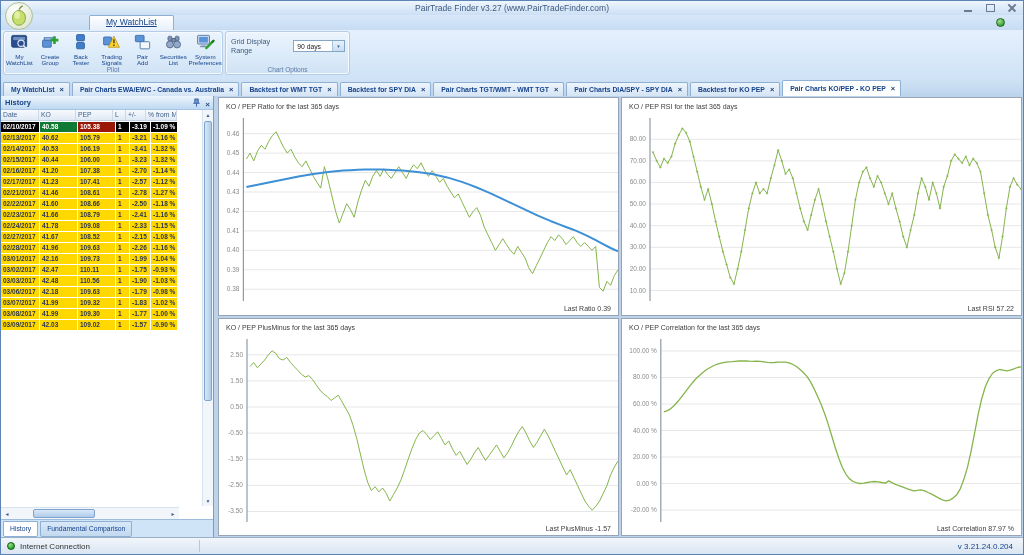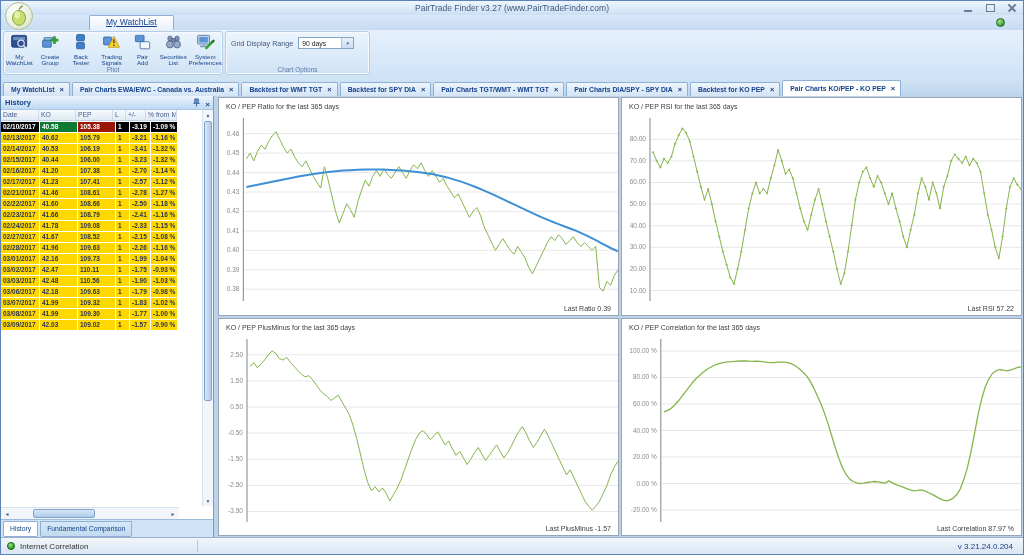--- a/index.html
+++ b/index.html
@@ -17,21 +17,21 @@
   .glyph-close-a,.glyph-close-b{position:absolute;left:1px;top:4px;width:10px;height:1.6px;background:#6b7c92;}
   .glyph-close-a{transform:rotate(45deg);} .glyph-close-b{transform:rotate(-45deg);}
 
   
   .ribbon-tabrow{position:absolute;top:14px;left:0;right:0;height:15px;background:linear-gradient(#d9e8fa,#c6dbf3);}
   .ribbon-tab{position:absolute;left:88px;bottom:0;height:14px;padding:0 16px;background:linear-gradient(#ffffff,#e7f0fb);border:1px solid #8fb0d5;border-bottom:none;border-radius:2px 2px 0 0;font-size:8.5px;color:#15428b;line-height:13px;text-decoration:underline;}
   .help-orb{position:absolute;right:18px;top:3px;width:9px;height:9px;border-radius:50%;background:radial-gradient(circle at 35% 30%,#a8e08a,#3da03d 70%,#1d7a1d);border:1px solid #1a6b1a;box-sizing:border-box;}
   .ribbon-body{position:absolute;top:29px;left:0;right:0;height:48px;background:linear-gradient(#e6f0fc,#cfe3f7);border-bottom:1px solid #a5c1e0;}
   .ribbon-group{position:absolute;top:1px;height:44px;border:1px solid #b5cce6;border-radius:3px;background:linear-gradient(#ecf4fd,#dcebf9 55%,#cfe2f5);box-shadow:inset 0 0 0 1px #f6fafe;box-sizing:border-box;}
   .rg-pilot{left:2px;width:220px;}
-  .rg-chartopts{left:224px;width:145px;}
+  .rg-chartopts{left:224px;width:125px;}
   .rg-label{position:absolute;bottom:0;left:0;right:0;text-align:center;font-size:6.5px;color:#5f7ca6;line-height:9px;}
   .rg-buttons{display:flex;height:34px;padding-top:1px;}
   .rbtn{flex:1;display:flex;flex-direction:column;align-items:center;font-size:6.2px;color:#15428b;text-align:center;line-height:1.08;cursor:default;}
   .rbtn svg{width:19px;height:19px;flex:none;}
   .rbtn .lbl{white-space:pre-line;}
   .rg-content{display:flex;align-items:center;gap:5px;padding:5px 4px 0 5px;font-size:7.2px;color:#3e5a7e;}
   .dropdown{width:56px;height:12px;background:#fff;border:1px solid #86a6c6;font-size:6.8px;color:#222;display:flex;justify-content:space-between;align-items:center;padding-left:3px;box-sizing:border-box;}
   .dd-arrow{width:11px;height:100%;background:linear-gradient(#e8f1fb,#c9ddf2);border-left:1px solid #a8c2dd;font-size:4.5px;color:#44618c;display:flex;align-items:center;justify-content:center;}
 
   
@@ -523,18 +523,18 @@
             <text x="34.8" y="193.04545454545456" text-anchor="end" font-size="6.5" fill="#8b8b8b" font-family="Liberation Sans, sans-serif">-20.00 %</text>
             <line x1="38.8" y1="20" x2="38.8" y2="203" stroke="#8f9aa6" stroke-width="1.2"></line>
             <polyline points="41.8,92.9 45.4,91.6 48.9,89.6 52.5,86.3 56.1,82.3 59.7,77.7 63.2,73.1 66.8,68.4 70.4,63.8 73.9,59.8 77.5,56.5 81.1,53.2 84.7,50.5 88.2,48.5 91.8,46.5 95.4,45.2 99.0,44.2 102.5,43.4 106.1,42.8 109.7,42.6 113.2,42.3 116.8,42.0 120.4,41.9 124.0,42.0 127.5,42.2 131.1,42.3 134.7,42.2 138.2,42.3 141.8,42.8 145.4,43.4 149.0,43.6 152.5,43.5 156.1,43.2 159.7,43.1 163.2,43.2 166.8,43.9 170.4,45.2 174.0,47.2 177.5,49.9 181.1,53.2 184.7,57.1 188.3,62.4 191.8,69.1 195.4,77.0 199.0,85.0 202.5,94.3 206.1,104.9 209.7,116.8 213.3,128.7 216.8,139.3 220.4,148.6 224.0,155.3 227.5,159.9 231.1,162.5 234.7,163.9 238.3,164.5 241.8,164.1 245.4,163.5 249.0,162.9 252.5,162.5 256.1,162.8 259.7,163.5 263.3,164.1 266.8,161.9 270.4,163.9 274.0,165.6 277.6,166.9 281.1,168.2 284.7,169.6 288.3,170.9 291.8,171.8 295.4,171.4 299.0,170.9 302.6,171.8 306.1,173.5 309.7,175.1 313.3,177.1 316.8,179.1 320.4,180.8 324.0,181.8 327.6,181.1 331.1,179.1 334.7,175.8 338.3,169.8 341.8,160.6 345.4,148.6 349.0,132.7 352.6,114.2 356.1,95.6 359.7,79.7 363.3,67.8 366.9,59.8 370.4,54.5 374.0,51.8 377.6,50.5 381.1,51.2 384.7,51.8 388.3,51.2 391.9,49.9 395.4,48.5 399.0,47.9" fill="none" stroke="#85b54b" stroke-width="1.3" stroke-linejoin="round"></polyline>
           </svg>
         </div>
       </div>
   </div>
 
   <div class="statusbar">
     <span class="status-orb"></span>
-    <span>Internet Correlation</span>
+    <span>Internet Connection</span>
     <span class="sb-sep"></span>
     <span class="sb-version">v 3.21.24.0.204</span>
   </div>
 
 </div>
 
 </body></html>

